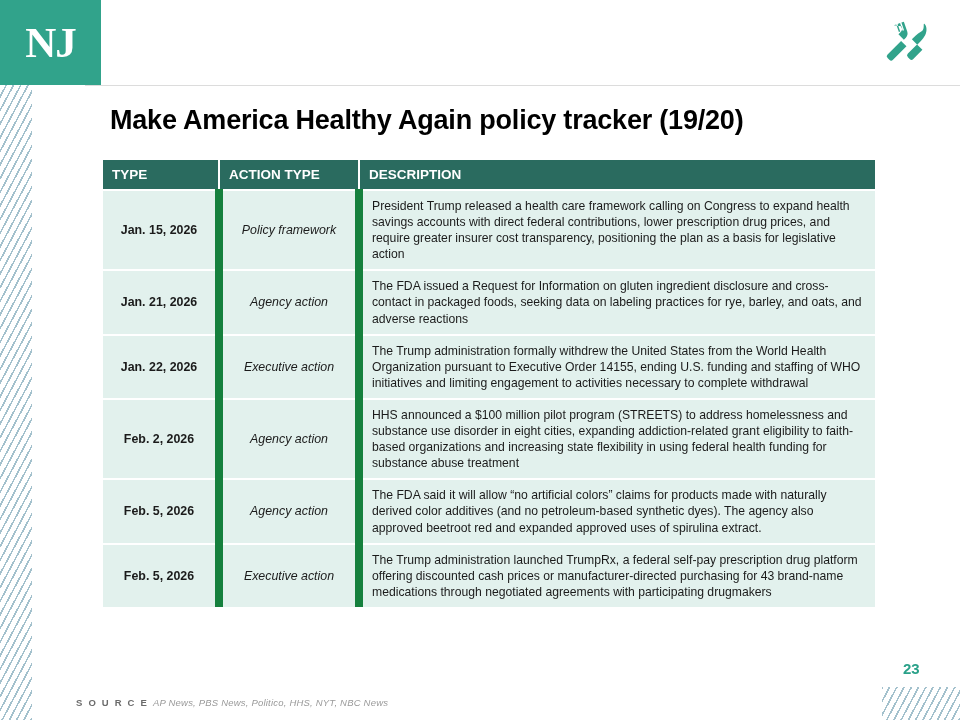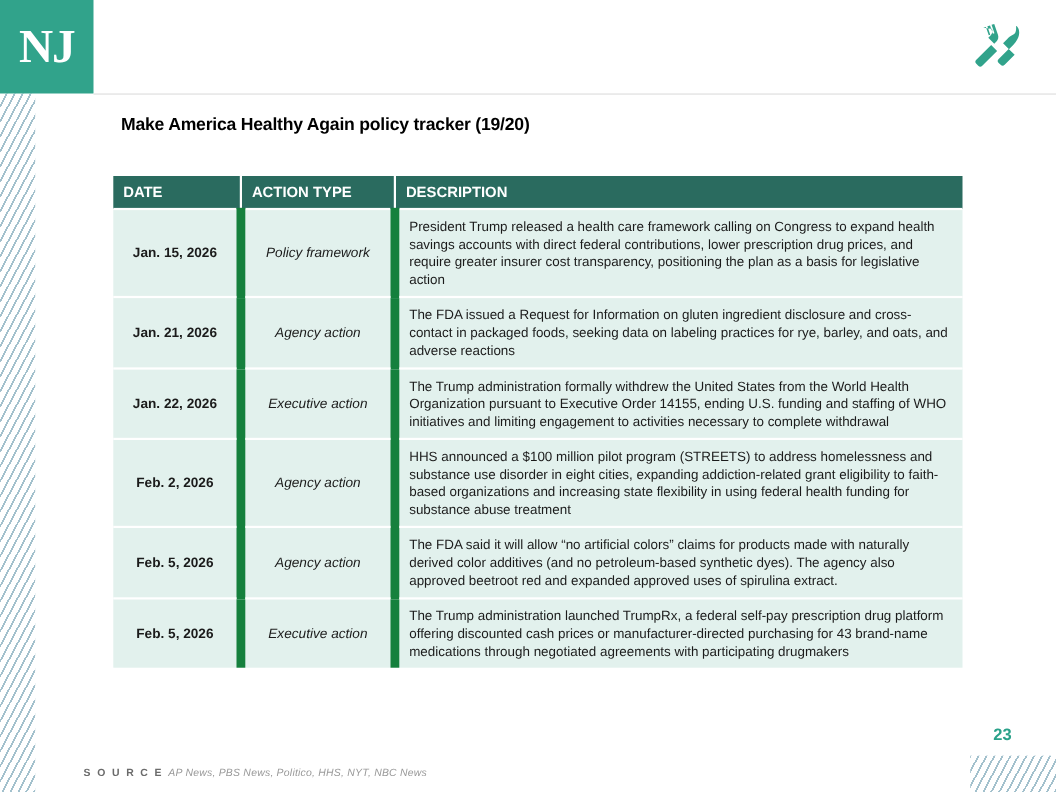--- a/index.html
+++ b/index.html
@@ -52,21 +52,21 @@
   
   .topbar {
     position: absolute;
     left: 0; top: 0;
     width: 960px;
     height: 86px;
   }
   .logo-block {
     position: absolute;
     left: 0; top: 0;
-    width: 85px;
+    width: 101px;
     height: 85px;
     background: #31a38b;
     display: flex;
     align-items: center;
     justify-content: center;
   }
   .logo-text {
     font-family: "Liberation Serif", serif;
     font-weight: bold;
     font-size: 43px;
@@ -97,21 +97,21 @@
     top: 16px;
     width: 54px;
     height: 54px;
   }
 
   
   .slide-title {
     position: absolute;
     left: 110px;
     top: 105px;
-    font-size: 16px;
+    font-size: 27px;
     font-weight: bold;
     color: #000000;
     letter-spacing: -0.2px;
     white-space: nowrap;
   }
 
   
   .tracker-table {
     position: absolute;
     left: 103px;
@@ -231,21 +231,21 @@
 <div class="slide-title">Make America Healthy Again policy tracker (19/20)</div>
 
 <table class="tracker-table">
   <colgroup>
     <col class="col-date">
     <col class="col-action">
     <col class="col-desc">
   </colgroup>
   <thead>
     <tr>
-      <th>DATE</th>
+      <th>TYPE</th>
       <th>ACTION TYPE</th>
       <th>DESCRIPTION</th>
     </tr>
   </thead>
   <tbody>
     <tr>
       <td class="cell-date">Jan. 15, 2026</td>
       <td class="cell-action">Policy framework</td>
       <td class="cell-desc">President Trump released a health care framework calling on Congress to expand health savings accounts with direct federal contributions, lower prescription drug prices, and require greater insurer cost transparency, positioning the plan as a basis for legislative action</td>
     </tr>

